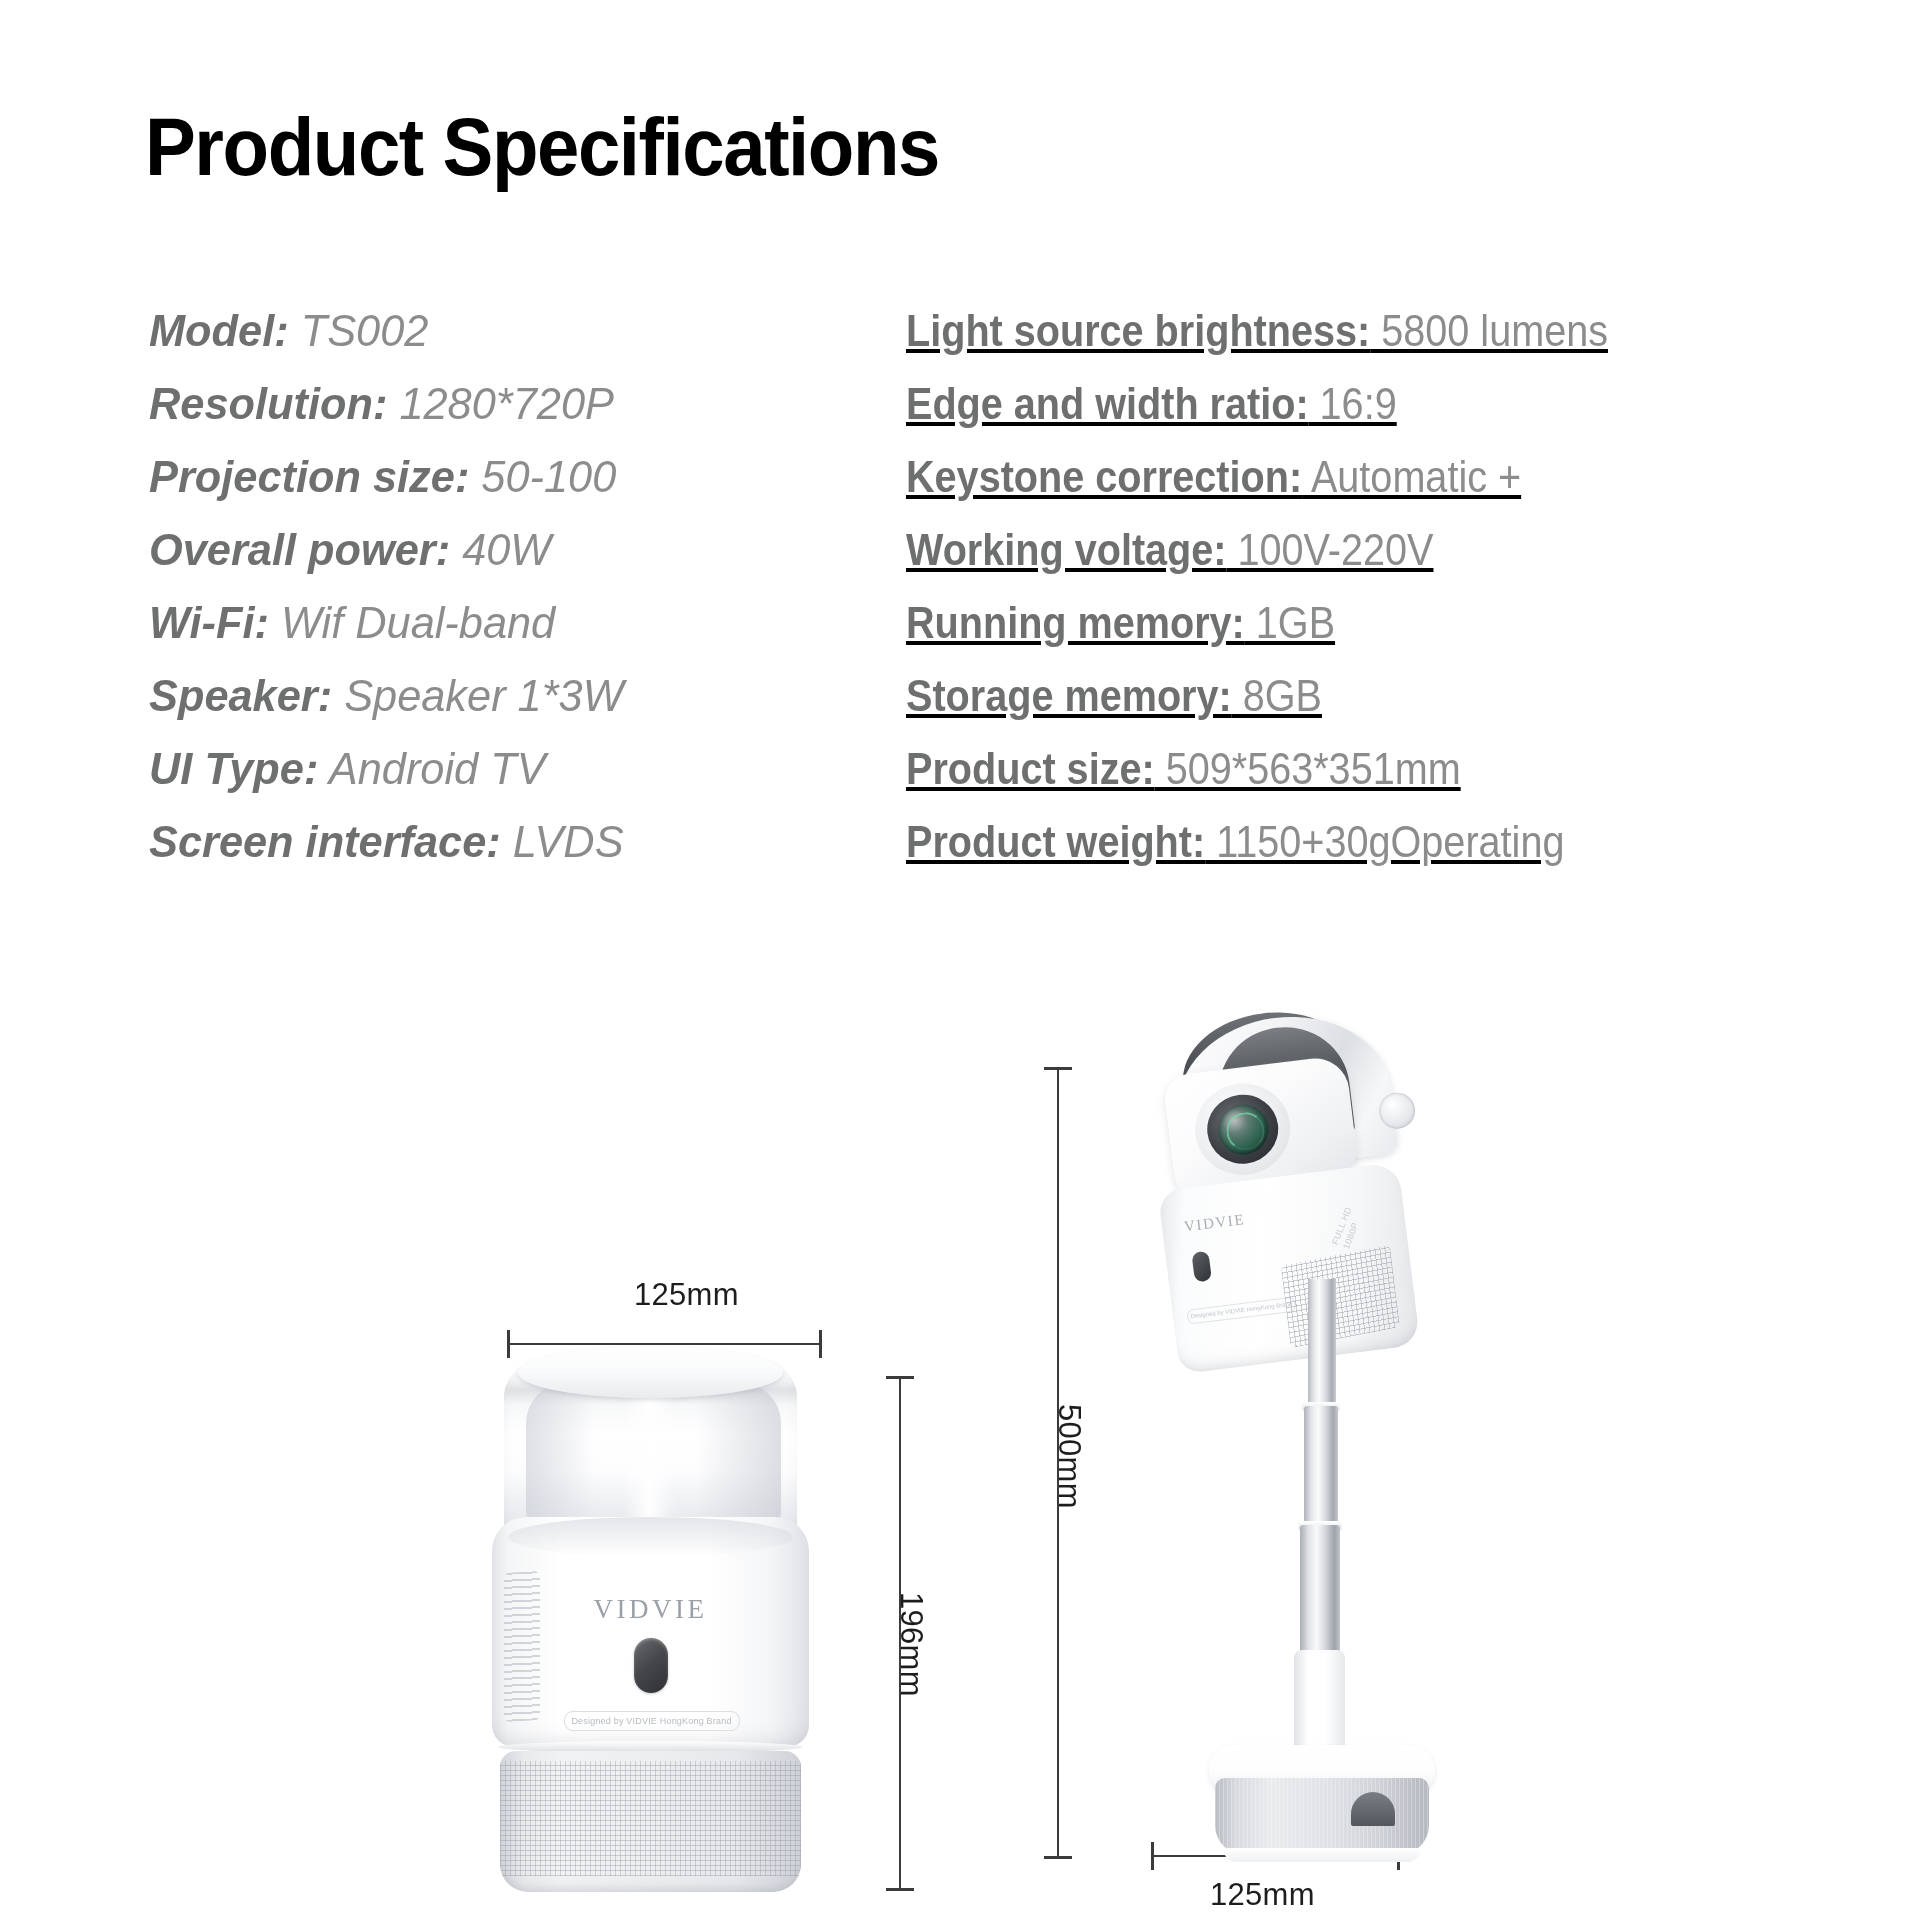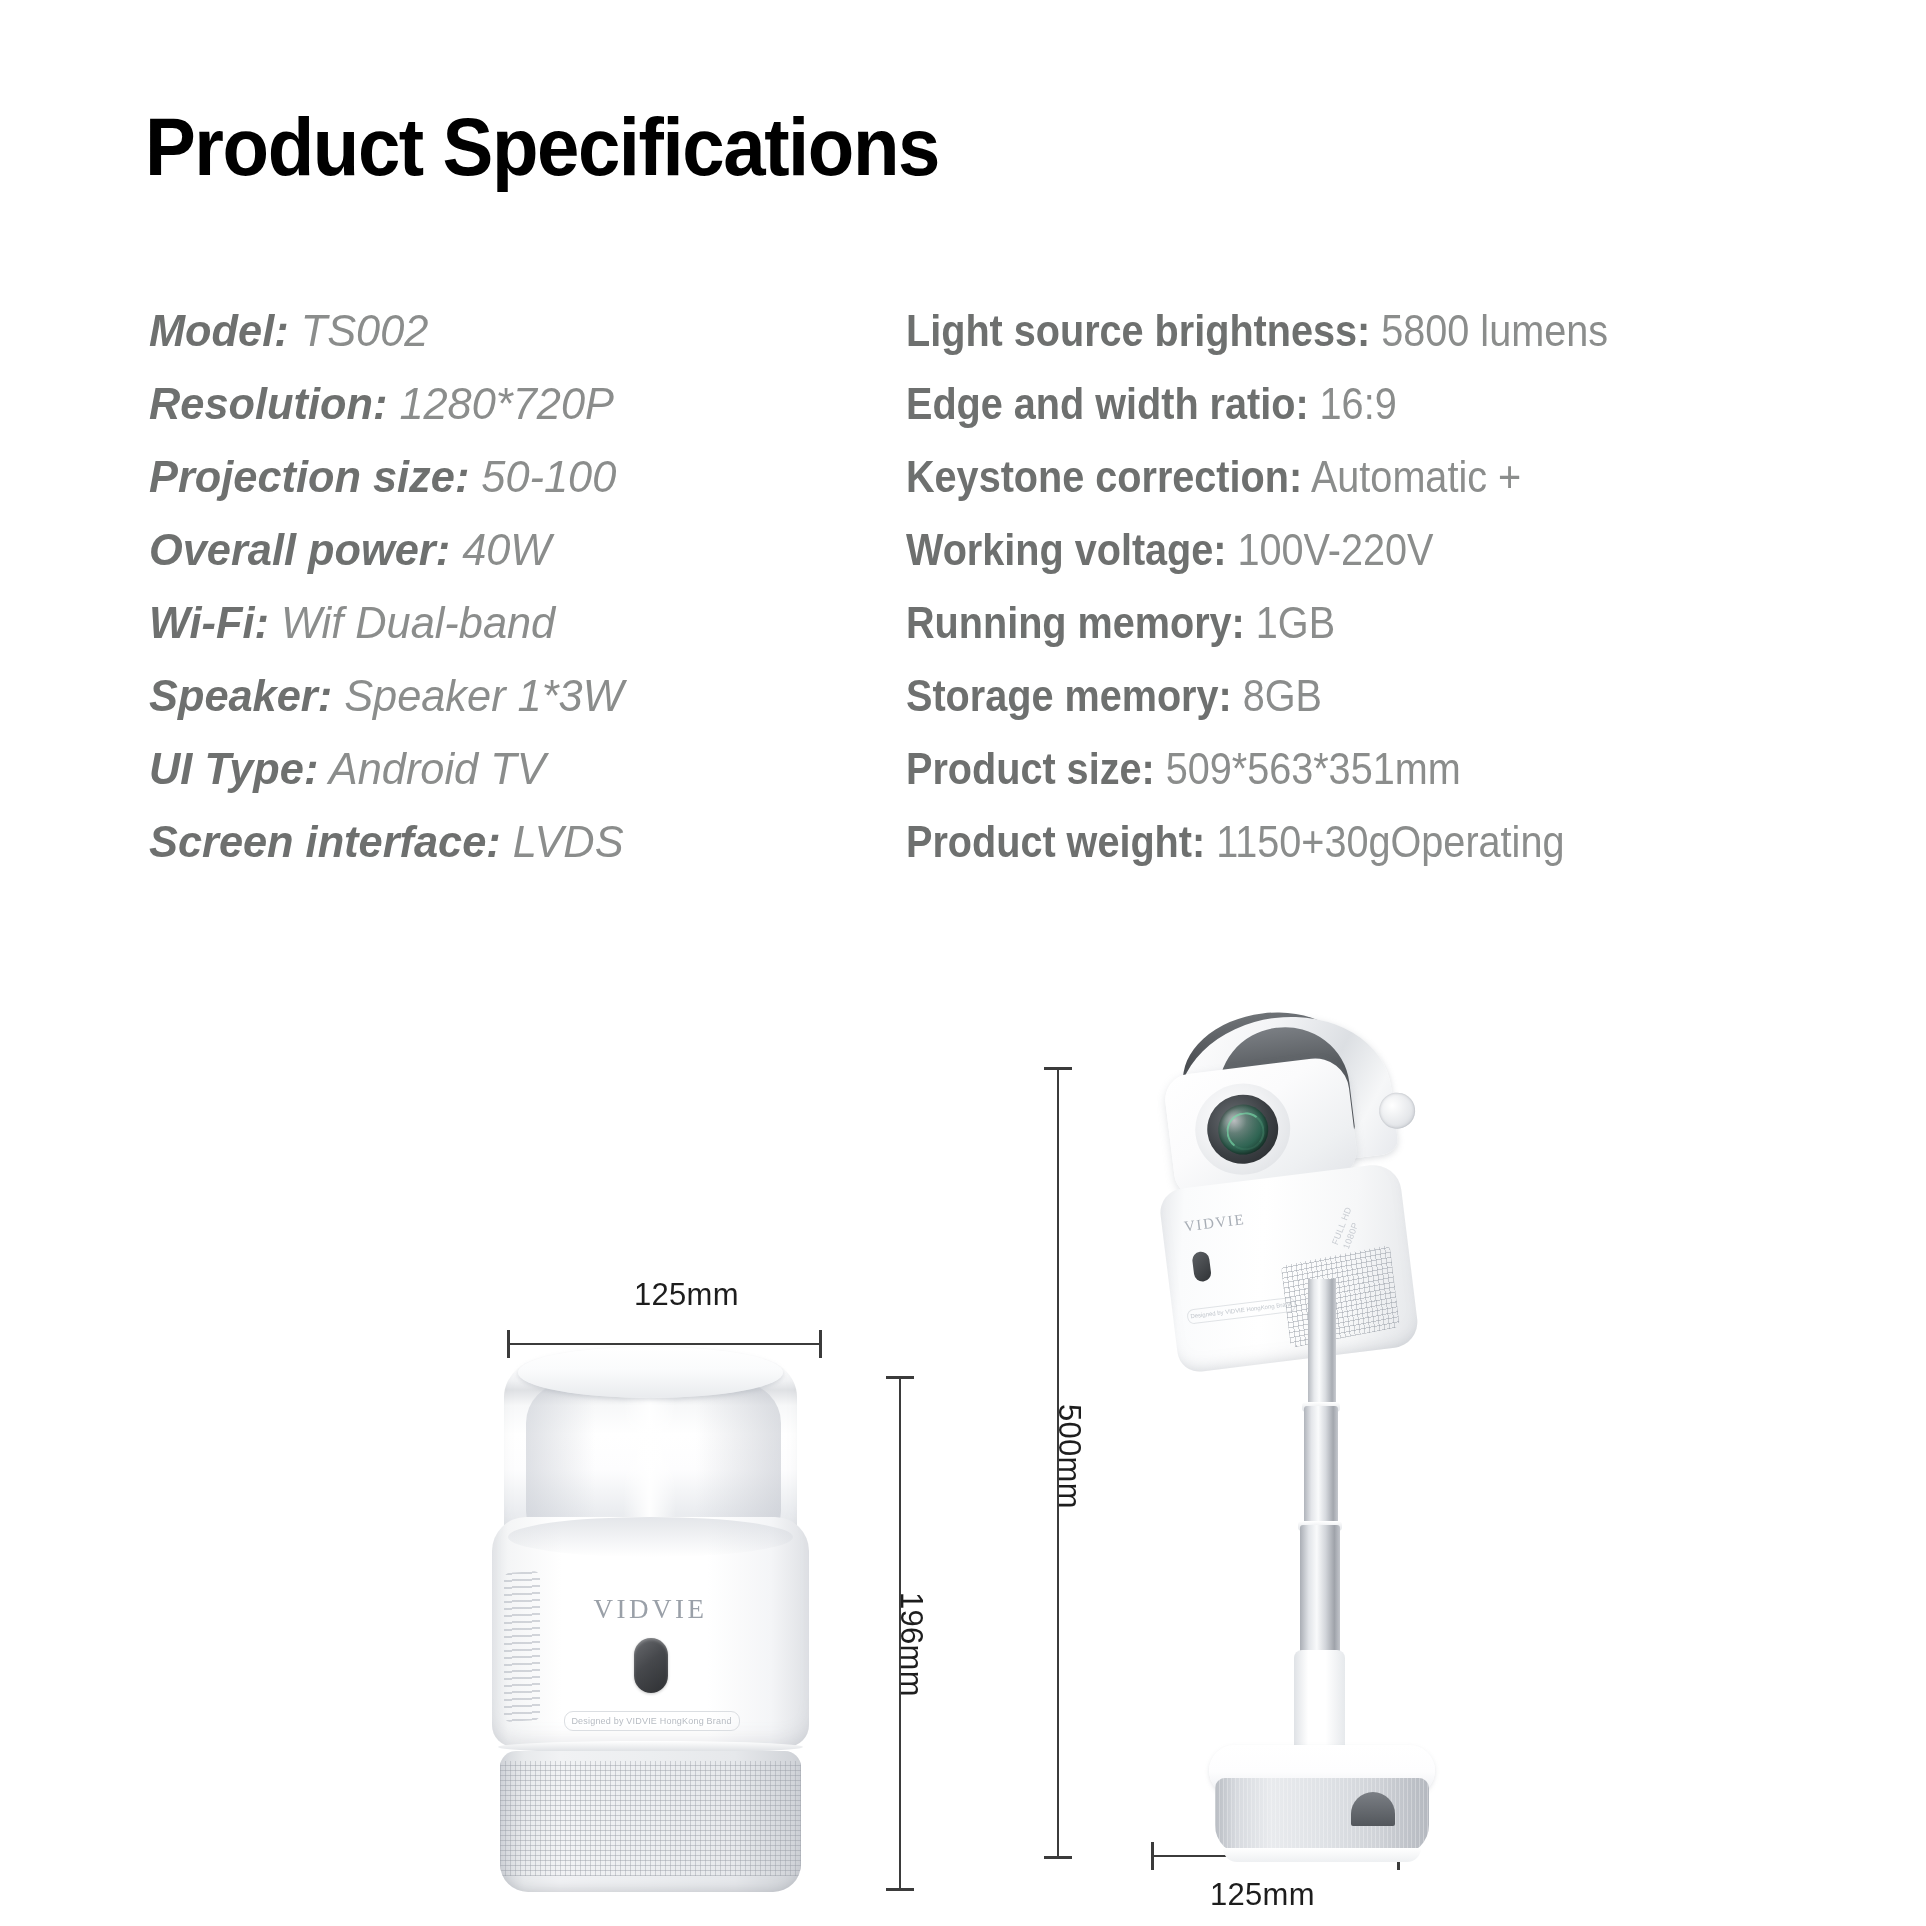--- a/index.html
+++ b/index.html
@@ -43,21 +43,21 @@
     position: absolute;
     left: 0;
     top: 309px;
     width: 1927px;
   }
   .spec-col {
     position: absolute;
     top: 0;
   }
   .spec-col.left  { left: 149px; width: 733px; font-style: italic; }
-  .spec-col.right { left: 906px; width: 950px; }
+  .spec-col.right { left: 906px; width: 950px; text-decoration: underline; }
 
   .spec-row {
     display: block;
     white-space: nowrap;
     line-height: 1.0;
     margin-bottom: 29px;
     font-size: 44px;
   }
   .spec-col.left .spec-row  { transform: scaleX(0.985); transform-origin: left center; }
   .spec-col.right .spec-row { transform: scaleX(0.90);  transform-origin: left center; }

